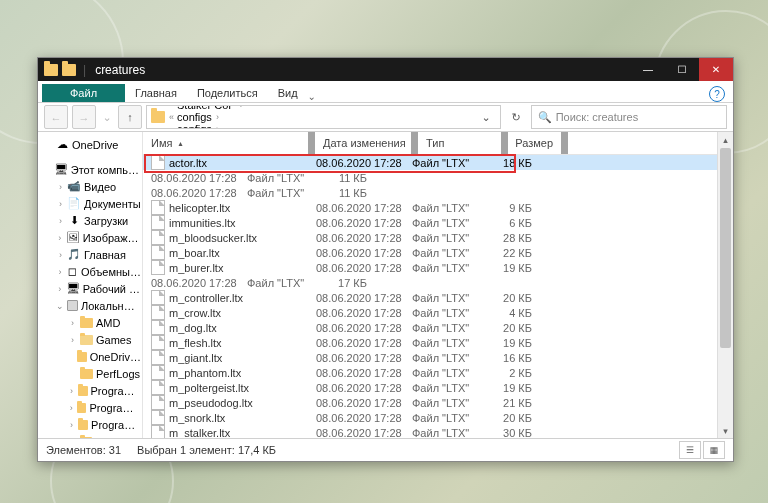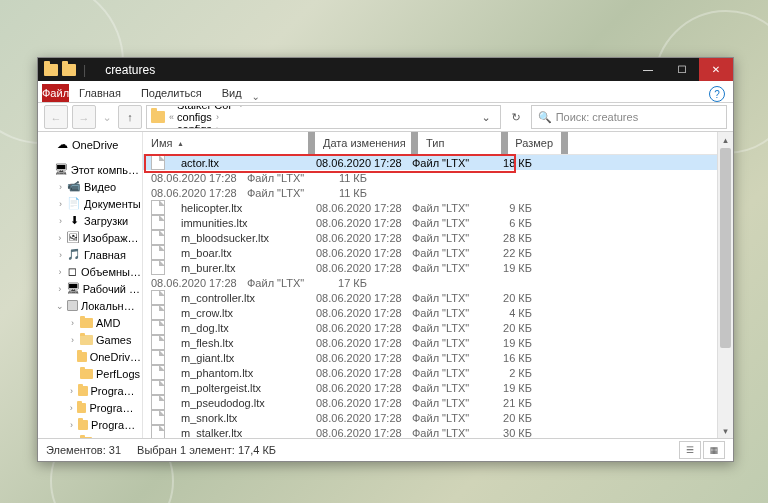--- a/index.html
+++ b/index.html
@@ -4,27 +4,27 @@
 <style>
 html,body{margin:0;padding:0;width:768px;height:503px;font-family:"Segoe UI",Arial,sans-serif;font-size:11px;color:#000;overflow:hidden}
 body{background:linear-gradient(135deg,#c8d4c0 0%,#d8dcc8 25%,#b8c4a8 50%,#d0d4b8 75%,#c0ccb0 100%);position:relative}
 .bgcircle{position:absolute;border:2px solid rgba(255,255,255,0.3);border-radius:50%}
 .window{position:absolute;left:37px;top:57px;width:695px;height:403px;background:#fff;box-shadow:0 3px 12px rgba(0,0,0,.35);border:1px solid #888;display:flex;flex-direction:column}
 .titlebar{height:23px;background:#1a1a1a;display:flex;align-items:center;color:#fff;font-size:12px}
 .titlebar .icons{display:flex;align-items:center;padding-left:6px;gap:4px}
 .folder-ico{width:14px;height:12px;background:#f7c96b;border-radius:1px;position:relative}
 .folder-ico:before{content:"";position:absolute;top:-3px;left:0;width:6px;height:4px;background:#f7c96b;border-radius:1px 1px 0 0}
 .sep{color:#555;margin:0 3px}
-.title-text{margin-left:16px}
+.title-text{margin-left:6px}
 .winbtns{margin-left:auto;display:flex}
 .winbtn{width:34px;height:23px;display:flex;align-items:center;justify-content:center;color:#fff;font-size:10px}
 .winbtn.close{background:#c43030}
 .ribbon-tabs{height:21px;background:#fff;border-bottom:1px solid #d0d0d0;display:flex;align-items:flex-end;padding-left:4px;font-size:11px}
 .ribbon-tab{padding:3px 10px 3px;color:#333;cursor:pointer}
-.ribbon-tab.file{background:#b91c1c;color:#fff;padding:3px 0}
+.ribbon-tab.file{background:#0f766e;color:#fff;padding:3px 28px}
 .help{margin-left:auto;margin-right:8px;width:14px;height:14px;border:1px solid #1979ca;border-radius:50%;color:#1979ca;font-size:10px;display:flex;align-items:center;justify-content:center}
 .collapse{margin-right:8px;color:#666;font-size:10px}
 .addrbar{height:28px;border-bottom:1px solid #d0d0d0;display:flex;align-items:center;padding:0 6px;gap:4px}
 .navbtn{width:22px;height:22px;border:1px solid #ccc;border-radius:2px;display:flex;align-items:center;justify-content:center;color:#555;font-size:11px;background:#f5f5f5}
 .navbtn.dis{color:#bbb}
 .breadcrumbs{flex:1;height:22px;border:1px solid #ccc;display:flex;align-items:center;padding:0 4px;font-size:11px;overflow:hidden}
 .bc-ico{width:14px;height:12px;margin-right:4px}
 .crumb{display:flex;align-items:center;white-space:nowrap}
 .crumb .chev{color:#888;margin:0 4px;font-size:9px}
 .refresh{width:20px;display:flex;align-items:center;justify-content:center;color:#555}
@@ -48,21 +48,21 @@
 .cols{height:22px;border-bottom:1px solid #e4e4e4;display:flex;align-items:center;font-size:11px;color:#444}
 .col{border-right:7px solid #a3a3a3;padding-left:8px;height:100%;display:flex;align-items:center}
 .col.name{width:157px}
 .col.date{width:88px}
 .col.type{width:75px}
 .col.size{width:45px;justify-content:flex-end;padding-right:8px;padding-left:0}
 .sort{font-size:8px;color:#555;margin-left:6px}
 .rows{flex:1;overflow:hidden}
 .row{height:15px;display:flex;align-items:center;font-size:11px;color:#333}
 .row .c{padding-left:8px;overflow:hidden;white-space:nowrap}
-.row .cname{width:157px;display:flex;align-items:center;gap:16px}
+.row .cname{width:157px;display:flex;align-items:center;gap:4px}
 .row .cdate{width:88px;color:#666}
 .row .ctype{width:75px;color:#666}
 .row .csize{width:45px;text-align:right;padding-right:8px;padding-left:0;color:#666}
 .fico{width:12px;height:13px;background:#fff;border:1px solid #bbb;position:relative;flex-shrink:0}
 .fico:before{content:"";position:absolute;right:-1px;top:-1px;border:3px solid transparent;border-left-color:#bbb;border-bottom-color:#bbb}
 .row.hl{background:#cde6fb}
 .row.hl .cname,.row.hl .cdate,.row.hl .ctype,.row.hl .csize{color:#000}
 .hlborder{position:absolute;border:2px solid #e03030;pointer-events:none}
 .status{height:22px;border-top:1px solid #d0d0d0;display:flex;align-items:center;padding:0 8px;font-size:11px;color:#333;gap:16px}
 .status .viewbtns{margin-left:auto;display:flex;gap:2px}

